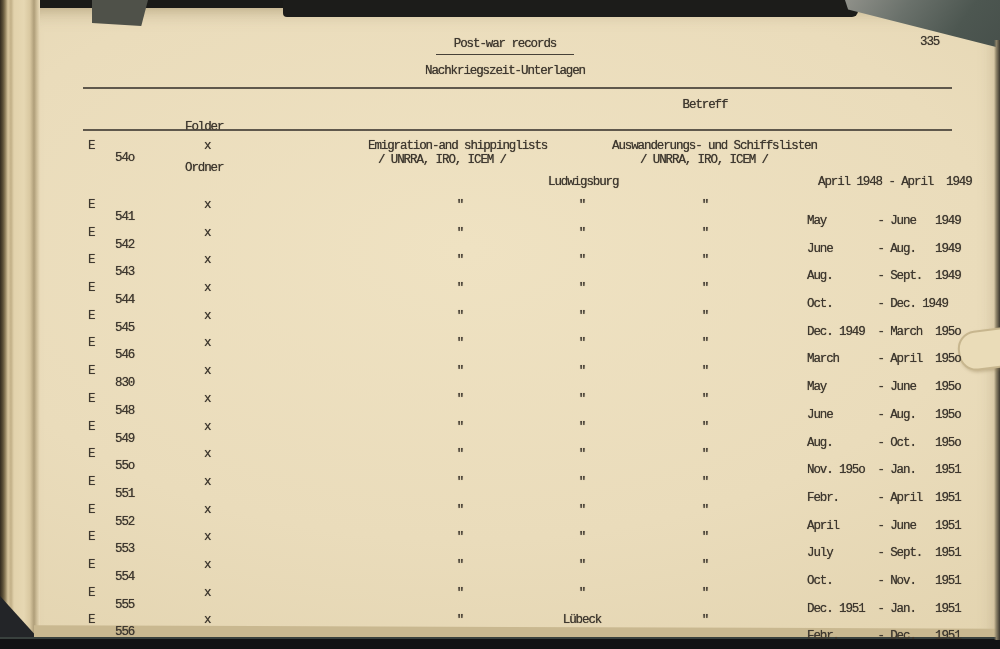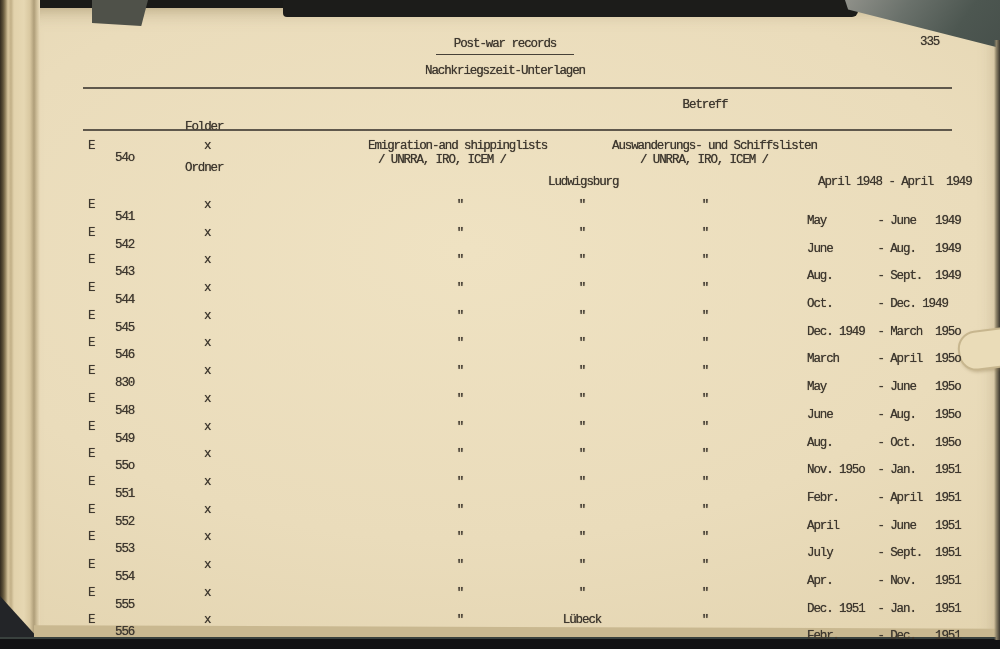--- a/index.html
+++ b/index.html
@@ -243,21 +243,21 @@
       <span class="c-dates ink">July       - Sept.  1951</span>
     </div>
 
     <div class="row">
       <span class="c-item ink">E</span>
       <span class="c-no ink">554</span>
       <span class="c-folder ink">x</span>
       <span class="c-subj ink">"</span>
       <span class="c-loc ink">"</span>
       <span class="c-betr ink">"</span>
-      <span class="c-dates ink">Apr.       - Nov.   1951</span>
+      <span class="c-dates ink">Oct.       - Nov.   1951</span>
     </div>
 
     <div class="row">
       <span class="c-item ink">E</span>
       <span class="c-no ink">555</span>
       <span class="c-folder ink">x</span>
       <span class="c-subj ink">"</span>
       <span class="c-loc ink">"</span>
       <span class="c-betr ink">"</span>
       <span class="c-dates ink">Dec. 1951  - Jan.   1951</span>

